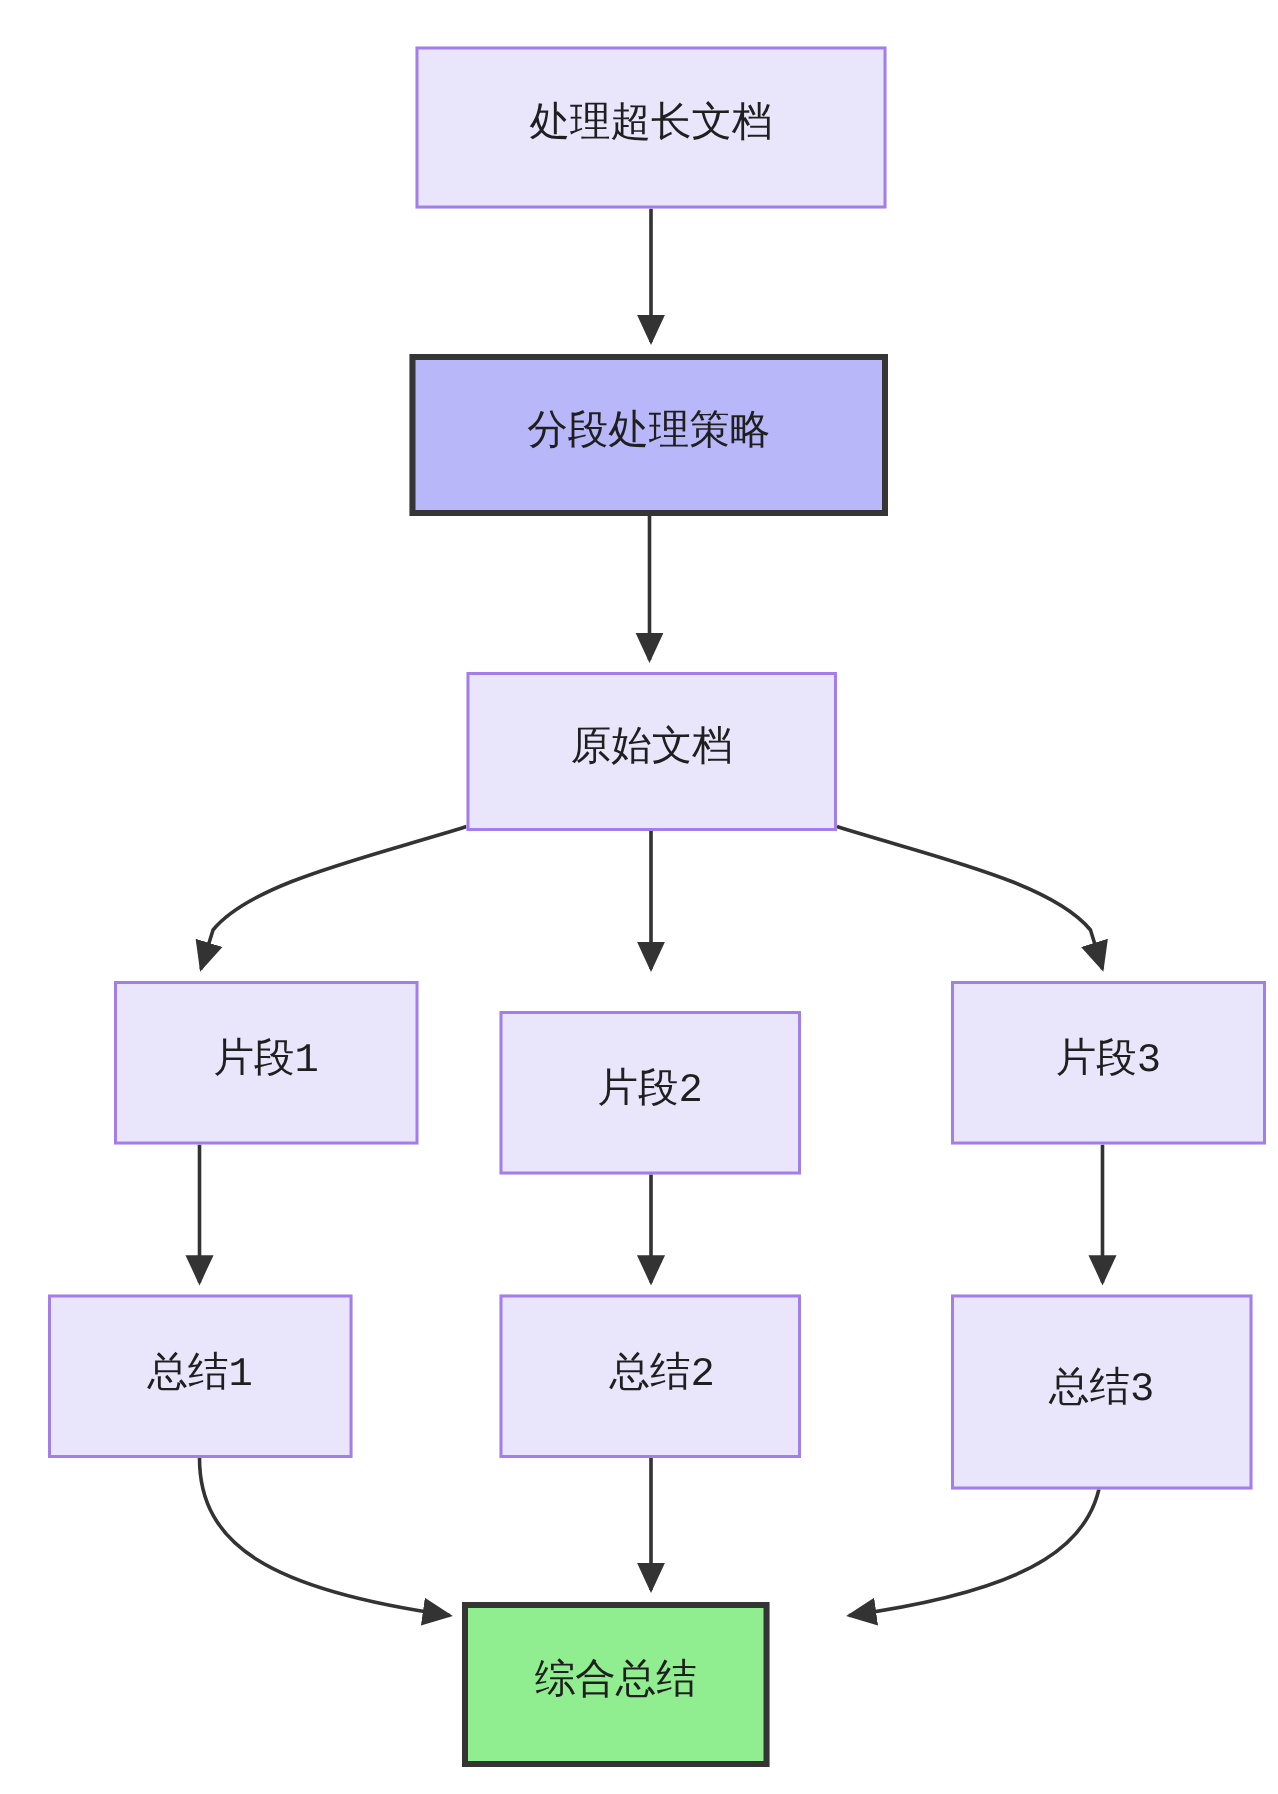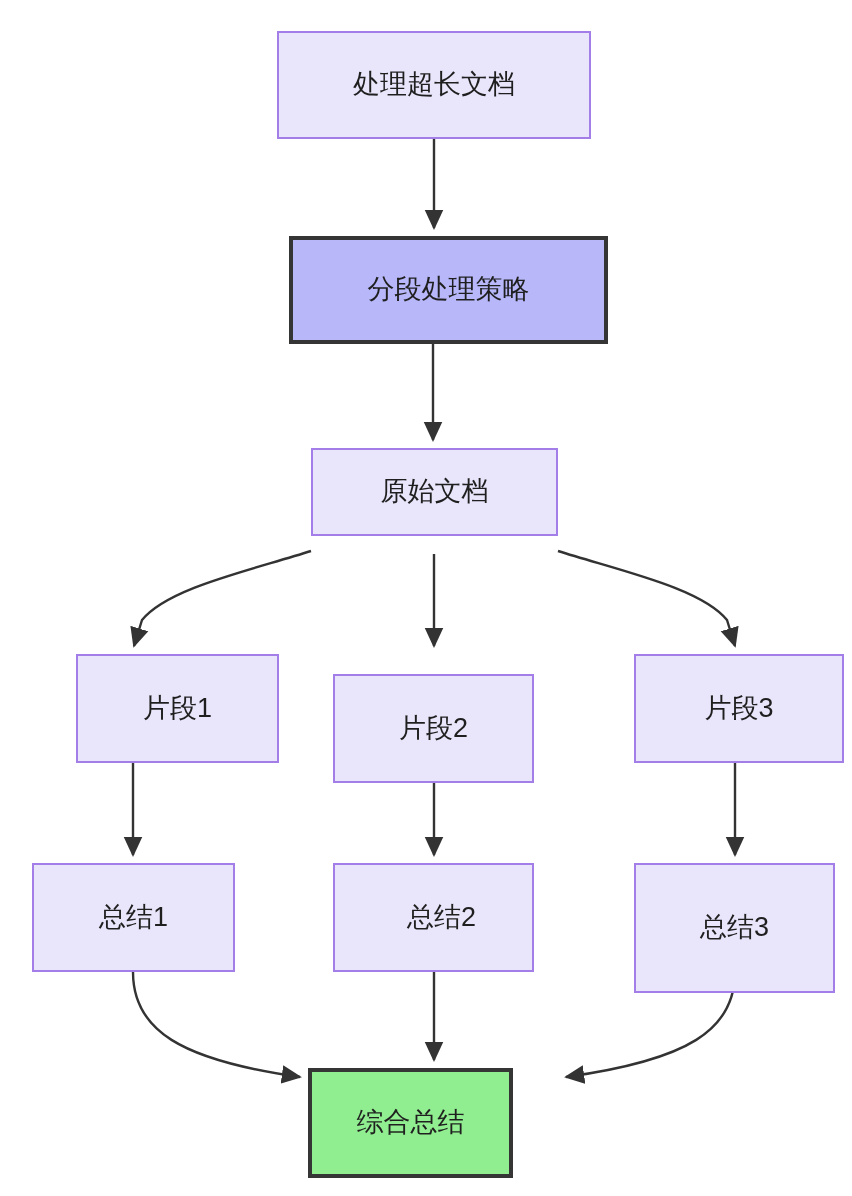--- a/index.html
+++ b/index.html
@@ -28,20 +28,21 @@
   }
   .node {
     position: absolute;
     box-sizing: border-box;
     display: flex;
     align-items: center;
     justify-content: center;
     text-align: center;
     line-height: 1.25;
     white-space: nowrap;
+    font-family: Liberation Mono, monospace;
   }
   .node-label {
     display: block;
   }
   
   .node.style-default {
     background: #e9e6fb;
     border: 2px solid #a47ee8;
     color: #1f1f1f;
     font-size: 27px;
@@ -93,25 +94,25 @@
 
     <path d="M434,972 L434,1060" fill="none" stroke="#333333" stroke-width="2.4" marker-end="url(#arrowhead)"></path>
 
     <path d="M735,972 C735,1030 688,1060 566,1077" fill="none" stroke="#333333" stroke-width="2.4" marker-end="url(#arrowhead)"></path>
   </svg>
 
   <div class="node style-default" style="left:277px; top:31px; width:314px; height:108px;">
     <span class="node-label">处理超长文档</span>
   </div>
 
-  <div class="node style-highlight" style="left:289px; top:236px; width:319px; height:108px;">
+  <div class="node style-highlight" style="left:273px; top:236px; width:319px; height:108px;">
     <span class="node-label">分段处理策略</span>
   </div>
 
-  <div class="node style-default" style="left:311px; top:448px; width:247px; height:88px;">
+  <div class="node style-default" style="left:311px; top:448px; width:247px; height:106px;">
     <span class="node-label">原始文档</span>
   </div>
 
   <div class="node style-default" style="left:32px; top:654px; width:203px; height:109px;margin-left:44px;">
     <span class="node-label">片段1</span>
   </div>
 
   <div class="node style-default" style="left:333px; top:674px; width:201px; height:109px;">
     <span class="node-label">片段2</span>
   </div>

